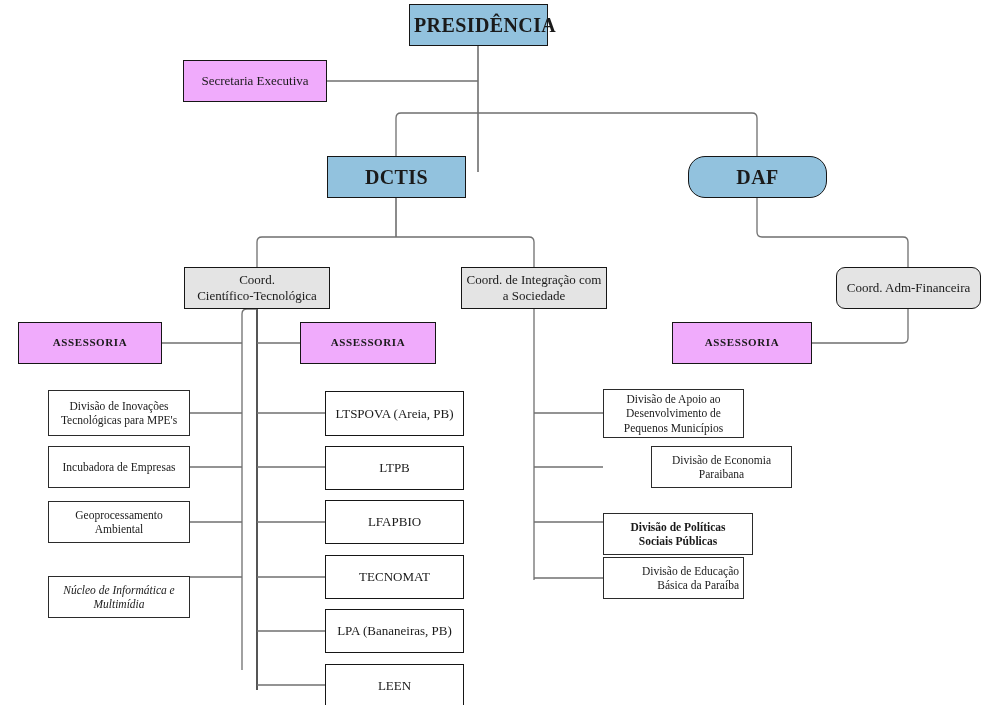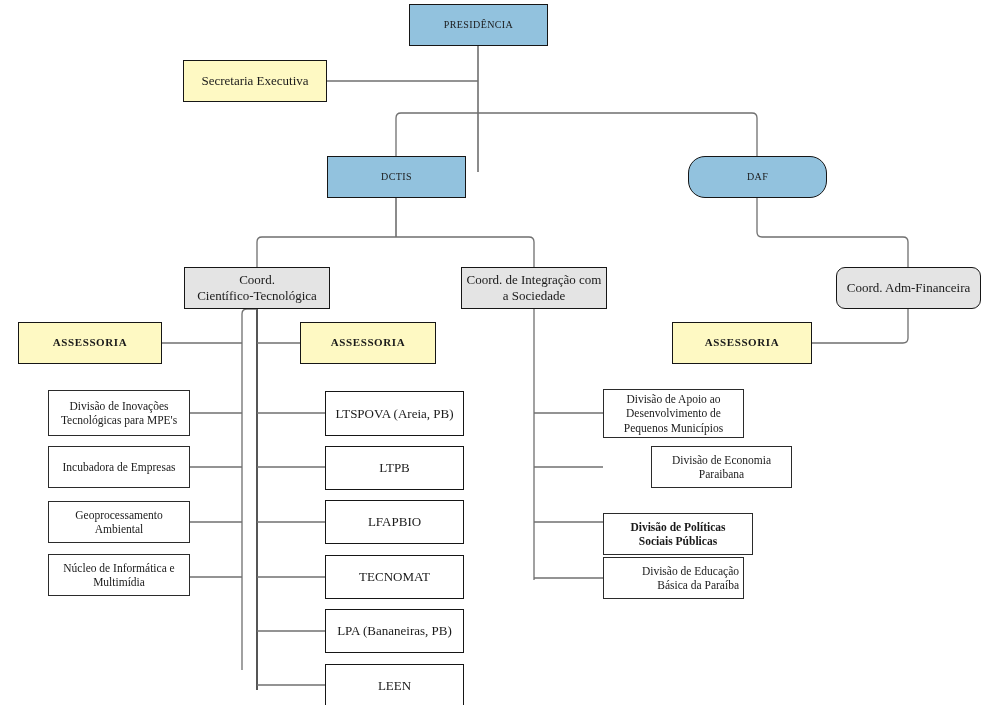--- a/index.html
+++ b/index.html
@@ -39,31 +39,31 @@
     border: 1.6px solid #1c1c1c;
     z-index: 2;
   }
   .node-label {
     display: block;
     width: 100%;
     white-space: pre-line;
   }
   
   .fill-blue   { background: #92c2de; }
-  .fill-peach  { background: #fef9c3; }
+  .fill-peach  { background: #f0abfc; }
   .fill-gray   { background: #e4e4e4; }
   .fill-white  { background: #ffffff; }
   
   .b-dark  { border: 1.6px solid #161616; }
   .b-thin  { border: 1.5px solid #2b2b2b; }
   .rounded { border-radius: 9px; }
   
   .t-title {
-    font-weight: normal;
-    font-size: 10px;
+    font-weight: bold;
+    font-size: 20px;
     letter-spacing: 0.4px;
   }
   .t-assess {
     font-weight: bold;
     font-size: 11px;
     letter-spacing: 0.6px;
   }
   .t-coord { font-size: 13px; }
   .t-unit  { font-size: 13px; }
   .t-small { font-size: 11.5px; }
@@ -169,21 +169,21 @@
 
   <div class="node fill-white b-thin t-small" style="left:48px; top:446px; width:142px; height:42px;">
     <span class="node-label">Incubadora de Empresas</span>
   </div>
 
   <div class="node fill-white b-thin t-small" style="left:48px; top:501px; width:142px; height:42px;">
     <span class="node-label">Geoprocessamento
 Ambiental</span>
   </div>
 
-  <div class="node fill-white b-thin t-small" style="left:48px; top:554px; width:142px; height:42px;">
+  <div class="node fill-white b-thin t-small" style="left:48px; top:576px; width:142px; height:42px;font-style:italic;">
     <span class="node-label">Núcleo de Informática e
 Multimídia</span>
   </div>
 
   <div class="node fill-white b-dark t-unit" style="left:325px; top:391px; width:139px; height:45px;text-align:center;">
     <span class="node-label">LTSPOVA (Areia, PB)</span>
   </div>
 
   <div class="node fill-white b-dark t-unit" style="left:325px; top:446px; width:139px; height:44px;">
     <span class="node-label">LTPB</span>

